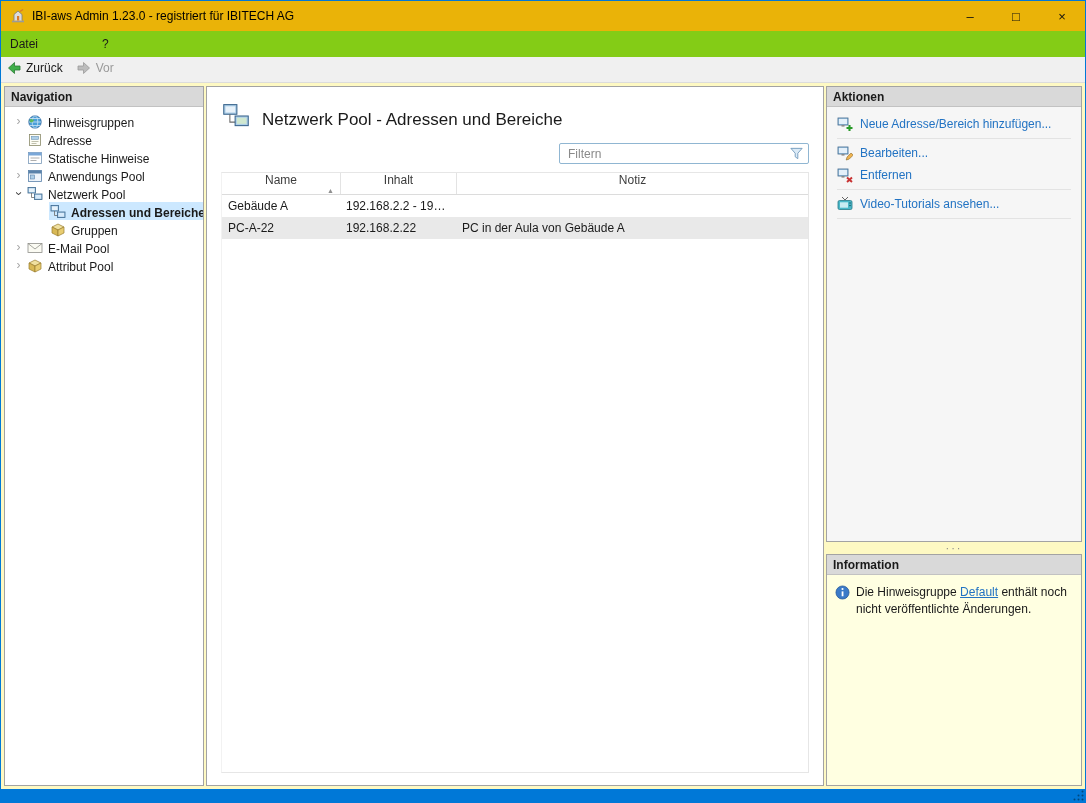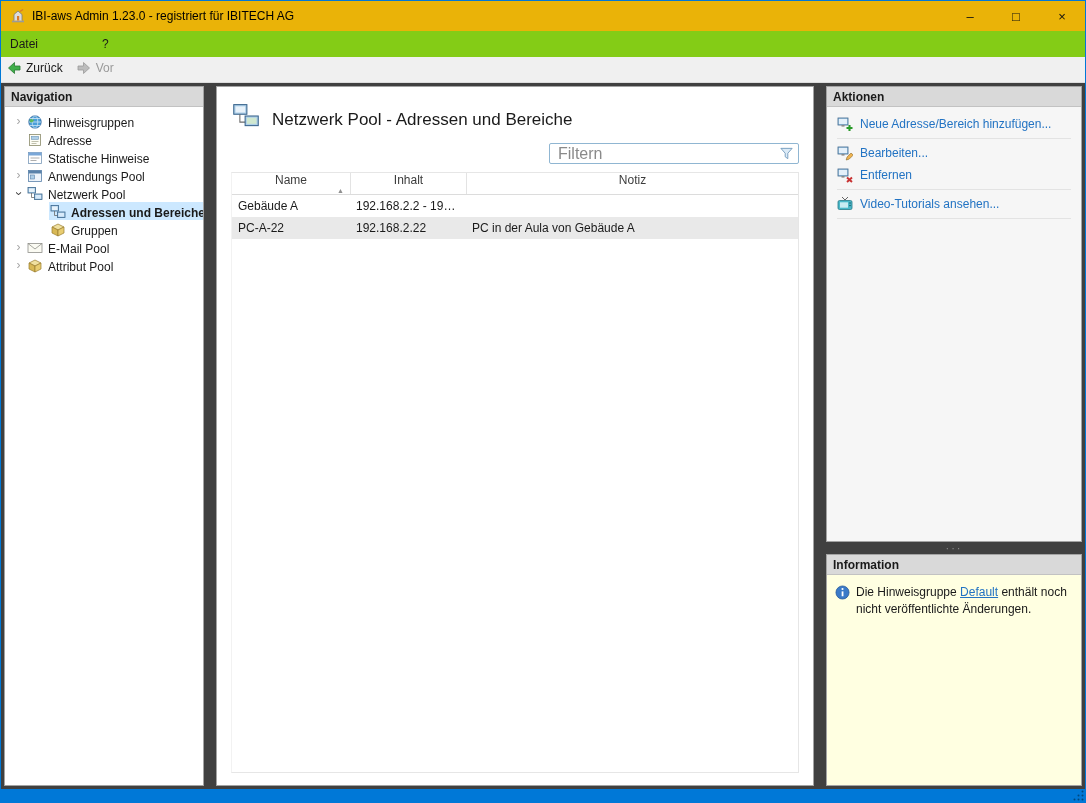--- a/index.html
+++ b/index.html
@@ -19,21 +19,21 @@
   .menubar { height:26px; background:#84cc16; display:flex; align-items:flex-start; flex:0 0 auto;gap:46px; }
   .menu-item { padding:0 9px; height:100%; display:flex; align-items:center; cursor:default; }
 
   
   .toolbar { height:26px; background:#f0f0f0; border-bottom:1px solid #dcdcdc; display:flex; align-items:flex-start; flex:0 0 auto; }
   .tool-btn { display:flex; align-items:center; gap:4px; padding:2px 7px 2px 4px; border:1px solid transparent; cursor:default; }
   .tool-btn.disabled { color:#9a9a9a; }
   .tool-btn .ticon16 { display:inline-flex; width:16px; height:16px; }
 
   
-  .app-body { flex:1 1 auto; display:flex; padding:3px; gap:12px; min-height:0; background:#404040; }
+  .app-body { flex:1 1 auto; display:flex; padding:3px; gap:2px; min-height:0; background:#fef9c3; }
 
   .panel-header { height:20px; background:#d9d9d9; border-bottom:1px solid #c2c2c2; font-weight:bold; font-size:12px; color:#1a1a1a; display:flex; align-items:center; padding:0 6px; flex:0 0 auto; }
 
   
   .nav-panel { width:200px; flex:0 0 auto; background:#fff; border:1px solid #a3a3a3; display:flex; flex-direction:column; }
   .tree { padding-top:5px; overflow:hidden; }
   .tree-item { height:18px; display:flex; align-items:center; padding-left:6px; cursor:default; }
   .tree-item.level1 { padding-left:44px; }
   .expander { width:15px; text-align:center; color:#a6a6a6; font-size:12px; line-height:15px; display:inline-block; flex:0 0 auto; }
   .expander.expanded { transform:rotate(90deg); color:#3c3c3c; }
@@ -43,21 +43,21 @@
   .ticon { width:16px; height:16px; margin-right:5px; display:inline-flex; flex:0 0 auto; }
   .tlabel { white-space:nowrap; }
 
   
   .main-panel { flex:1 1 auto; background:#fff; border:1px solid #a3a3a3; display:flex; flex-direction:column; padding:0 14px; min-width:0; }
   .main-title-row { display:flex; align-items:flex-end; gap:11px; margin-top:13px; height:30px; flex:0 0 auto; }
   .main-title-icon { width:30px; height:28px; display:inline-flex; }
   .main-title { font-size:17px; color:#1a1a1a; white-space:nowrap; }
   .filter-row { display:flex; justify-content:flex-end; margin-top:13px; flex:0 0 auto; }
   .filter-box { width:250px; height:21px; border:1px solid #90b6d2; border-radius:2px; background:#fff; display:flex; align-items:center; }
-  .filter-input { flex:1; border:none; outline:none; background:transparent; padding:0 8px; font-size:16px; font-family:"Liberation Sans", sans-serif; color:#1a1a1a; min-width:0; }
+  .filter-input { flex:1; border:none; outline:none; background:transparent; padding:0 8px; font-size:12px; font-family:"Liberation Sans", sans-serif; color:#1a1a1a; min-width:0; }
   .filter-input::placeholder { color:#8a8a8a; }
   .funnel { width:15px; height:15px; margin-right:4px; display:inline-flex; cursor:default; }
 
   .table-wrap { flex:1 1 auto; margin-top:8px; margin-bottom:12px; border:1px solid #e6e6e6; border-left-color:#f2f2f2; display:flex; flex-direction:column; min-height:0; overflow:hidden; }
   .thead { display:grid; grid-template-columns:118px 116px 1fr; height:22px; border-bottom:1px solid #dcdcdc; align-items:stretch; flex:0 0 auto; color:#3c3c3c; }
   .th { display:flex; align-items:center; padding:0 6px; cursor:default;flex-direction:column; }
   .th + .th { border-left:1px solid #e3e3e3; }
   .sort-ind { margin-left:auto; font-size:7px; color:#8f8f8f; }
   .trow { display:grid; grid-template-columns:118px 116px 1fr; height:22px; align-items:center; flex:0 0 auto; cursor:default; }
   .trow.shaded { background:#e9e9e9; }

